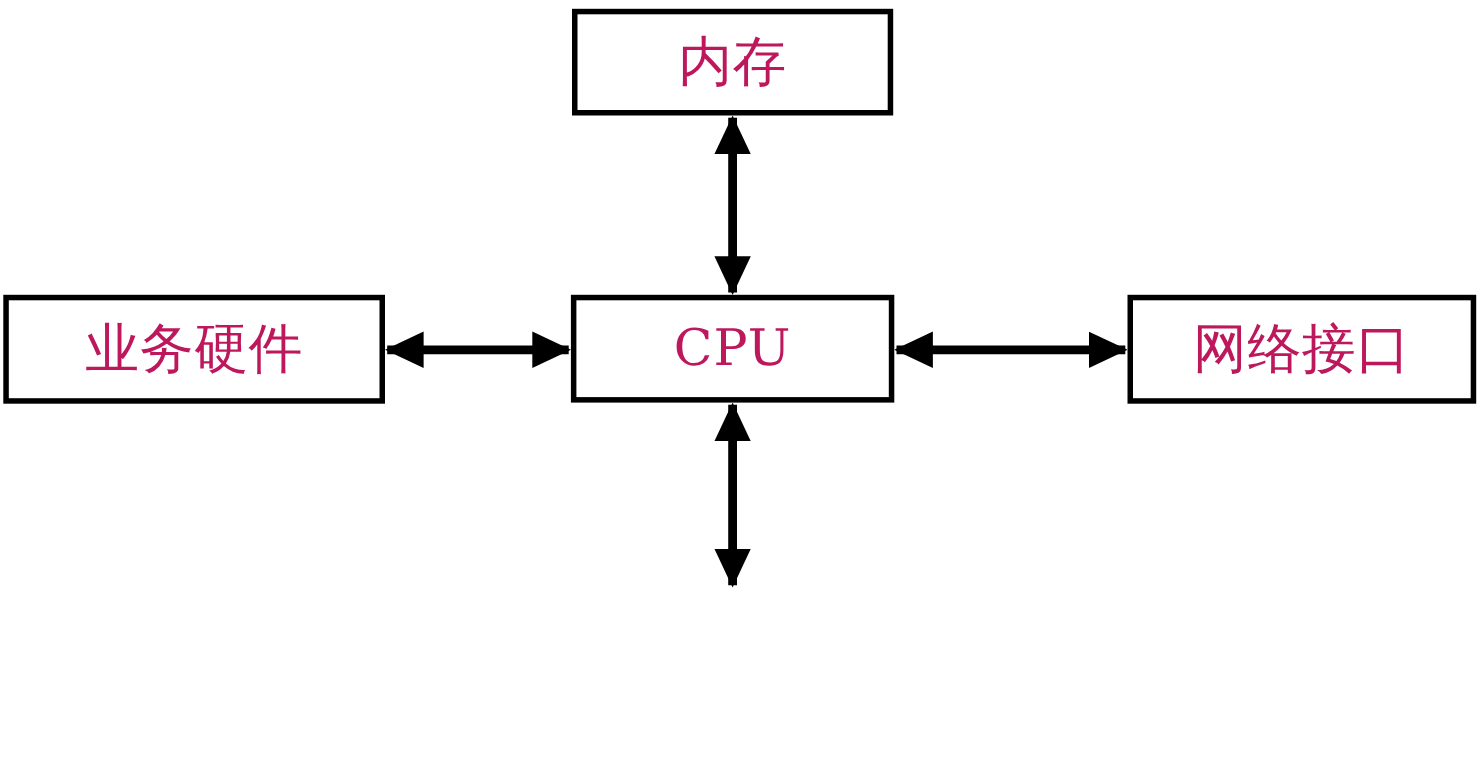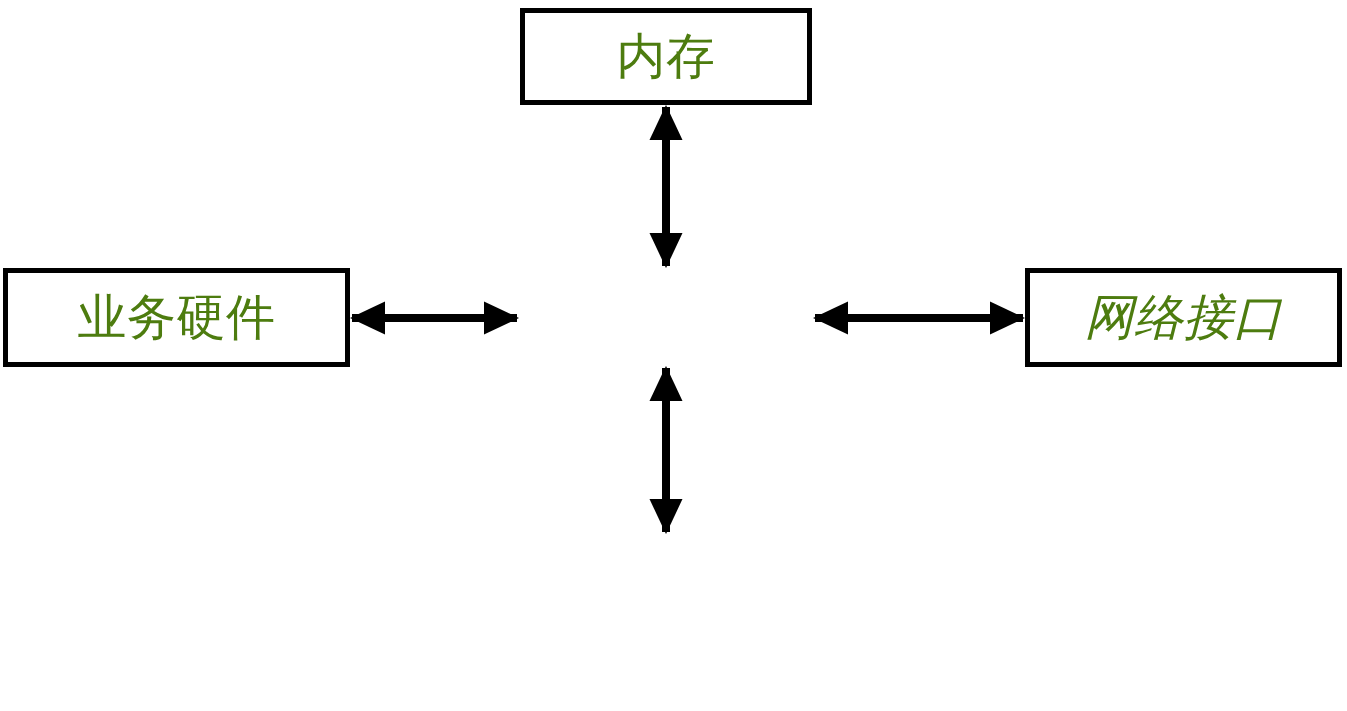--- a/index.html
+++ b/index.html
@@ -21,38 +21,38 @@
     box-sizing: border-box;
     background: #ffffff;
     border: 5px solid #000000;
     display: flex;
     align-items: center;
     justify-content: center;
     text-align: center;
     z-index: 3;
   }
   .node-label {
-    color: #4d7c0f;
+    color: #be185d;
     font-family: "DejaVu Serif", "Liberation Serif", serif;
     font-size: 49px;
     line-height: 1.30;
     letter-spacing: 0.5px;
     white-space: pre-line;
     font-weight: 400;
   }
   .node-label.latin {
     font-size: 46px;
     letter-spacing: 1px;
   }
 
   
   #node-memory      { left: 520px;  top: 8px;   width: 292px; height: 97px; }
   #node-service-hw  { left: 3px;    top: 268px; width: 347px; height: 99px; }
   #node-cpu         { left: 519px;  top: 268px; width: 294px; height: 98px; }
-  #node-network-if  { left: 1025px; top: 268px; width: 317px; height: 99px; font-style: italic; }
+  #node-network-if  { left: 1025px; top: 268px; width: 317px; height: 99px; }
   #node-nvmemory    { left: 519px;  top: 534px; width: 304px; height: 170px; }
 
   
   #connectors {
     position: absolute;
     left: 0;
     top: 0;
     width: 1347px;
     height: 711px;
     z-index: 1;
@@ -81,19 +81,22 @@
   </svg>
 
   <div class="node" id="node-memory">
     <span class="node-label">内存</span>
   </div>
 
   <div class="node" id="node-service-hw">
     <span class="node-label">业务硬件</span>
   </div>
 
+  <div class="node" id="node-cpu">
+    <span class="node-label latin">CPU</span>
+  </div>
 
   <div class="node" id="node-network-if">
     <span class="node-label">网络接口</span>
   </div>
 
 
 </div>
 
 </body></html>

